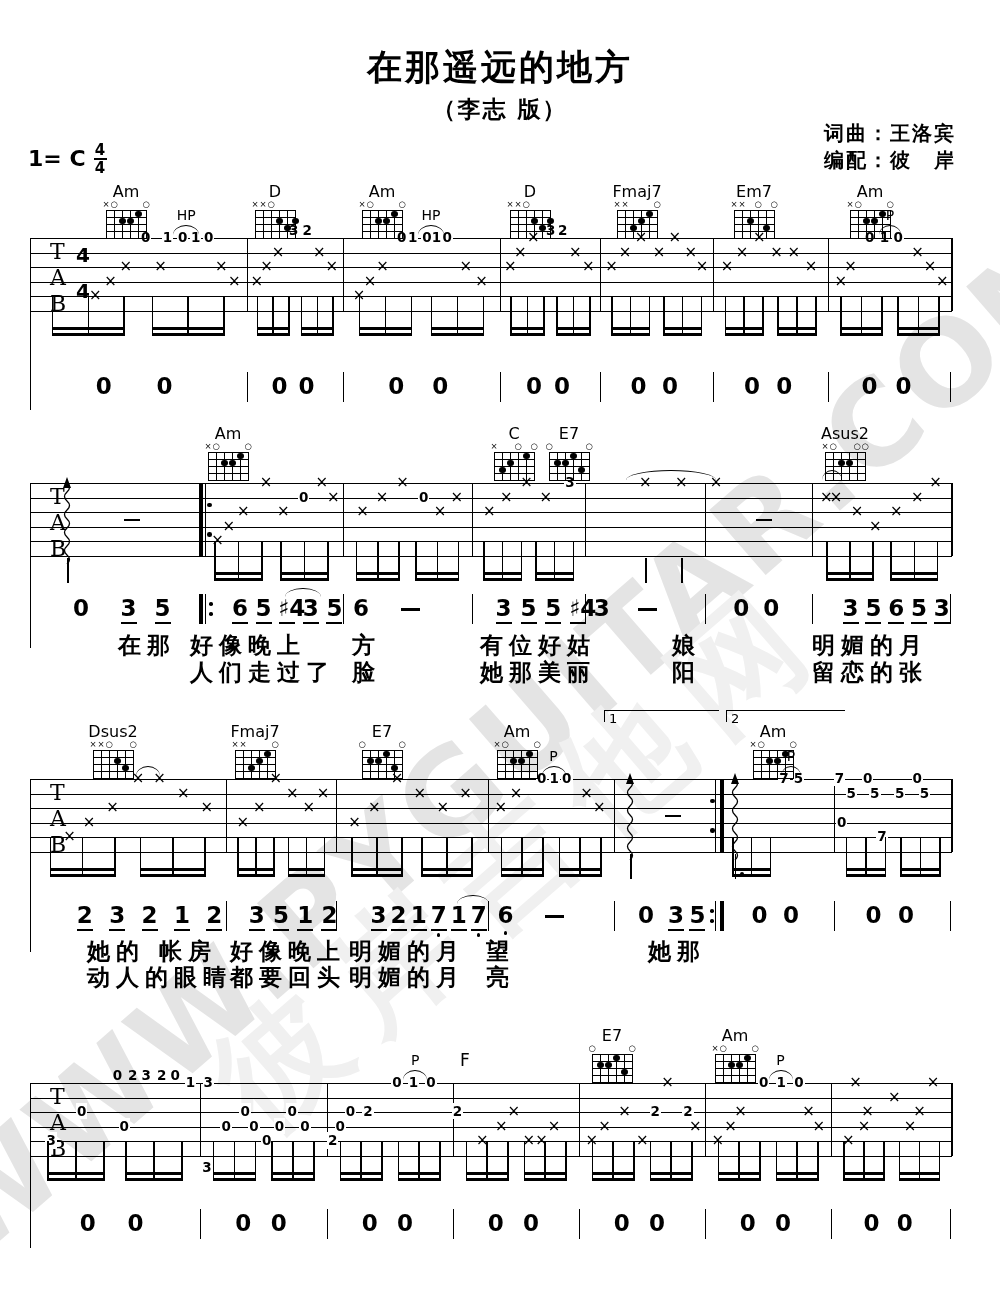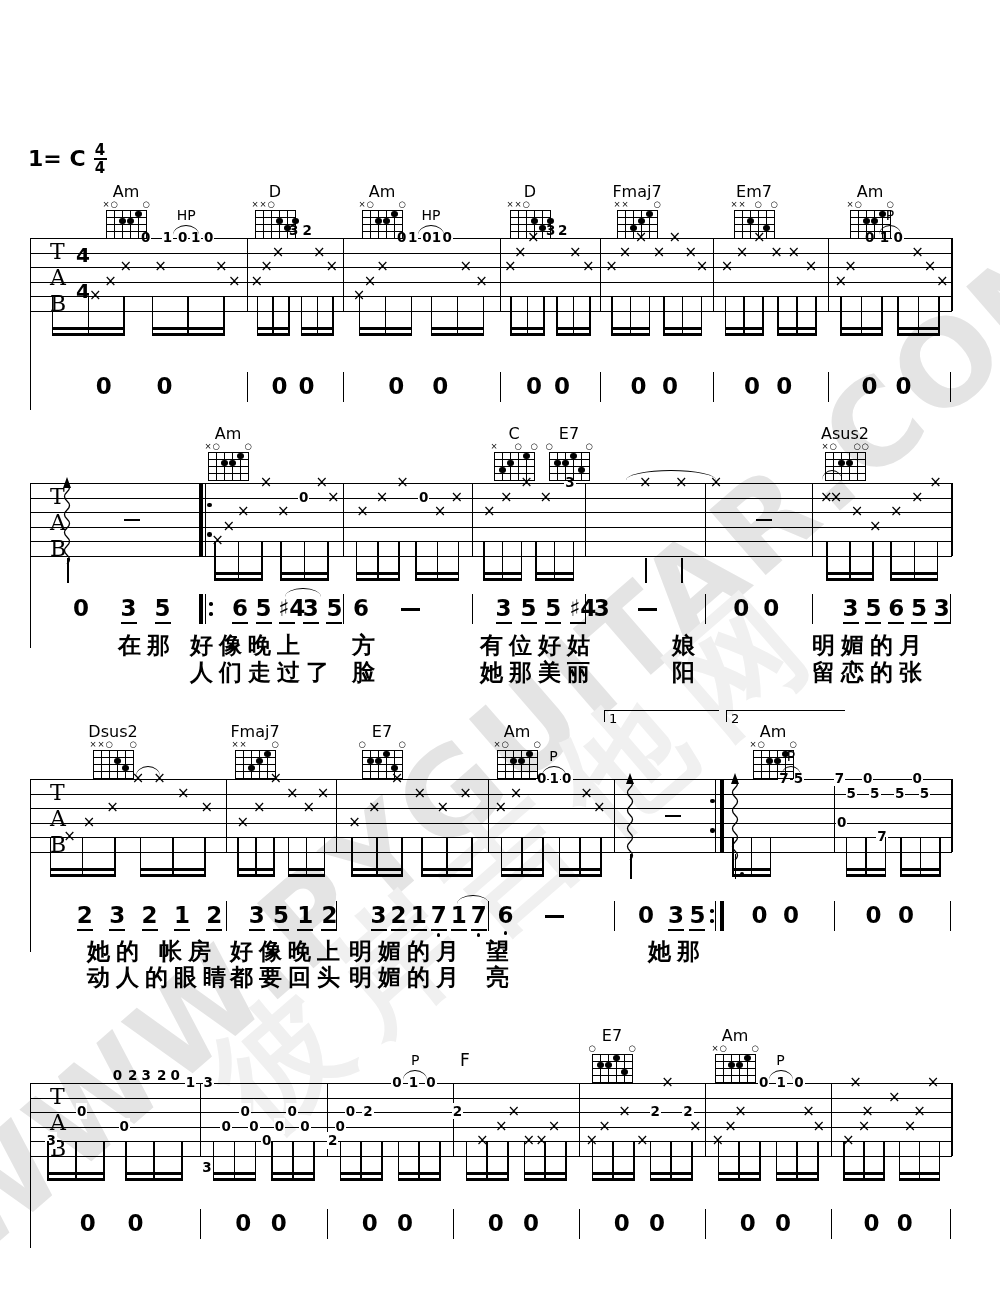--- a/index.html
+++ b/index.html
@@ -19,20 +19,26 @@
                 font-size:15px;font-weight:700;line-height:14px;}
   #timesig-frac .bar{width:13px;height:1.5px;background:#000;margin:1px 0;}
 </style>
 </head>
 <body>
 
 <div id="canvas">
   <div id="wm-main" style="color: rgb(228, 228, 228);">WWW.PYGUITAR.COM</div>
   <div id="wm-cn" style="color: rgb(240, 240, 240);">彼岸吉他网</div>
 
+  <div id="title" class="hdr">在那遥远的地方</div>
+  <div id="subtitle" class="hdr">（李志 版）</div>
+  <div id="credits" class="hdr">
+    <div>词曲：王洛宾</div>
+    <div>编配：彼　岸</div>
+  </div>
   <div id="keysig" class="hdr">
     <span>1= C</span>
     <span id="timesig-frac">
       <span>4</span>
       <span class="bar"></span>
       <span>4</span>
     </span>
   </div>
 
   <div id="score">

